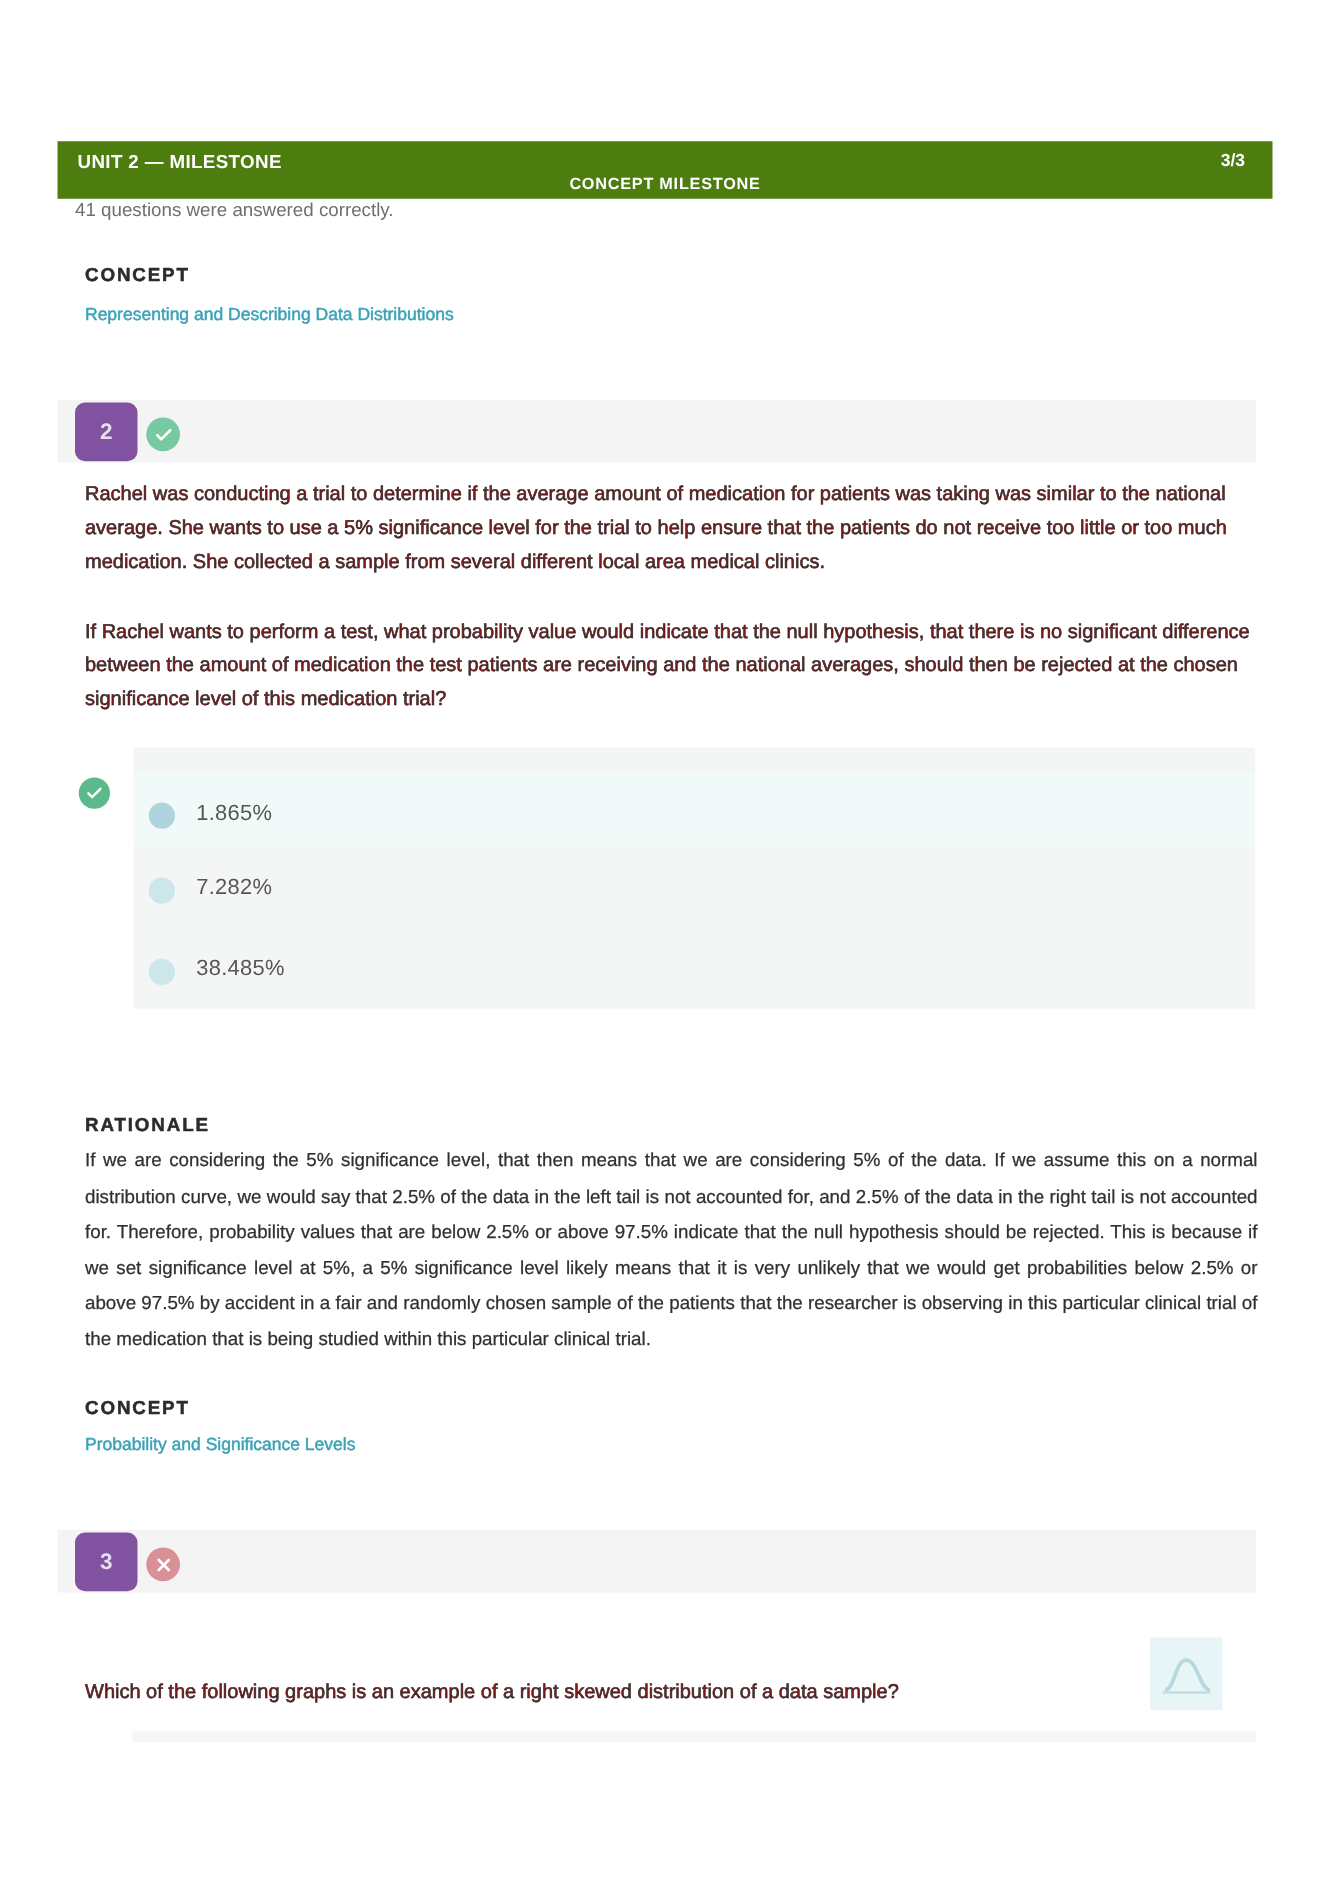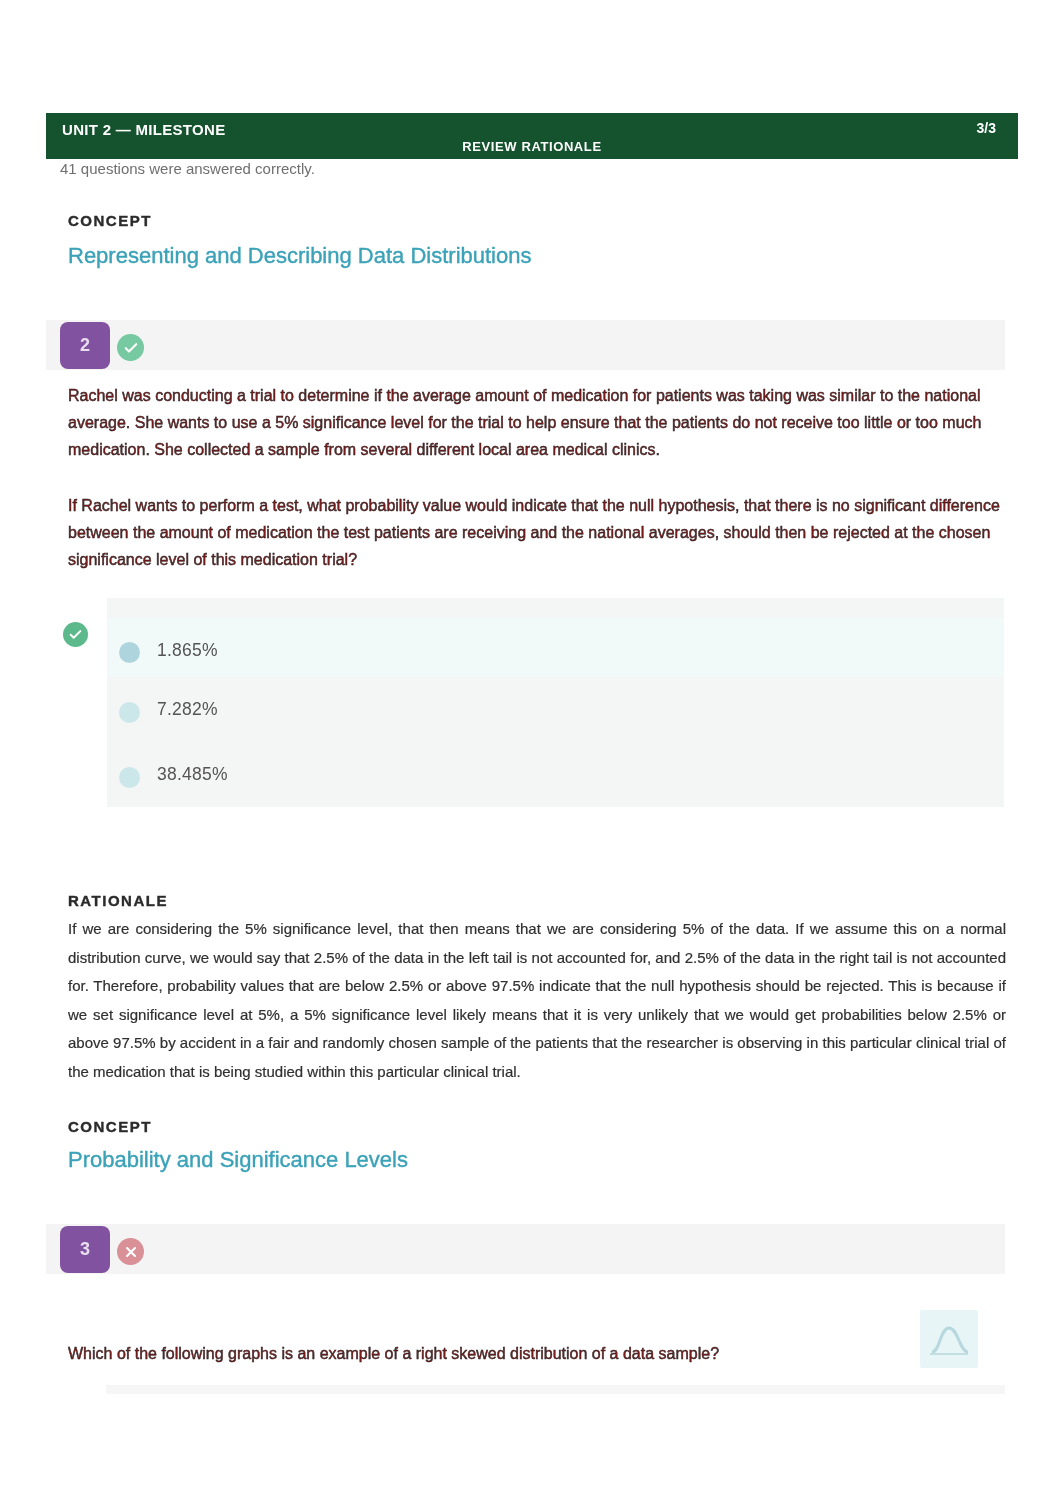--- a/index.html
+++ b/index.html
@@ -1,28 +1,28 @@
 <!DOCTYPE html>
 <html><head>
 <meta charset="utf-8">
 <style>
   html,body{margin:0;padding:0;}
   body{width:1062px;height:1506px;background:#ffffff;
        font-family:"Liberation Sans",sans-serif;}
   .page{position:relative;width:1062px;height:1506px;overflow:hidden;}
 
-  .topbar{position:absolute;left:46px;top:113px;width:972px;height:46px;background:#14532d;color:#fff;}
+  .topbar{position:absolute;left:46px;top:113px;width:972px;height:46px;background:#4d7c0f;color:#fff;}
   .tb-left{position:absolute;left:16px;top:8px;font-size:15px;font-weight:700;letter-spacing:.3px;}
   .tb-right{position:absolute;right:22px;top:7px;font-size:14px;font-weight:700;}
   .tb-center{position:absolute;left:0;right:0;top:26px;text-align:center;font-size:13px;font-weight:700;letter-spacing:.6px;}
 
   .subline{position:absolute;left:60px;top:160px;font-size:15px;color:#6f6f6f;}
 
   .lbl{position:absolute;left:68px;font-size:15px;font-weight:700;color:#2b2b2b;letter-spacing:1.5px;-webkit-text-stroke:0.4px #2b2b2b;}
-  .clink{position:absolute;left:68px;font-size:22px;color:#3ba2b8;-webkit-text-stroke:0.4px #3ba2b8;}
+  .clink{position:absolute;left:68px;font-size:14px;color:#3ba2b8;-webkit-text-stroke:0.4px #3ba2b8;}
 
   .qstrip{position:absolute;left:46px;width:959px;height:50px;background:#f4f4f4;}
   .qnum{position:absolute;left:14px;top:2px;width:50px;height:47px;border-radius:8px;background:#8152a0;color:#e9ddf0;font-size:18px;font-weight:700;display:flex;align-items:center;justify-content:center;}
   .mark{position:absolute;left:71px;top:14px;width:27px;height:27px;border-radius:50%;}
   .mark.ok{background:#76c9a1;color:#fff;font-size:15px;font-weight:700;display:flex;align-items:center;justify-content:center;}
   .mark.no{background:#d99096;color:#fff;font-size:15px;font-weight:700;display:flex;align-items:center;justify-content:center;}
 
   .qtext{position:absolute;left:68px;width:938px;font-size:16px;color:#7f1d1d;line-height:27px;-webkit-text-stroke:0.45px #1a1a1a;}
 
   .answers{position:absolute;left:107px;width:897px;background:#f4f5f5;}
@@ -39,21 +39,21 @@
   .imgbox{position:absolute;background:#e8f5f7;border-radius:2px;}
   .answers2{position:absolute;left:106px;top:1385px;width:899px;height:9px;background:#f6f6f6;}
 </style>
 </head>
 <body>
 
 <div class="page">
   <div class="topbar">
     <div class="tb-left">UNIT 2 —  MILESTONE</div>
     <div class="tb-right">3/3</div>
-    <div class="tb-center">REVIEW RATIONALE</div>
+    <div class="tb-center">CONCEPT MILESTONE</div>
   </div>
   <div class="subline">41 questions were answered correctly.</div>
 
   <div class="lbl" style="top:212px">CONCEPT</div>
   <div class="clink" style="top:243px">Representing and Describing Data Distributions</div>
 
   <div class="qstrip" style="top:320px">
     <div class="qnum">2</div>
     <div class="mark ok">
         <svg width="14" height="14" viewBox="0 0 14 14">

